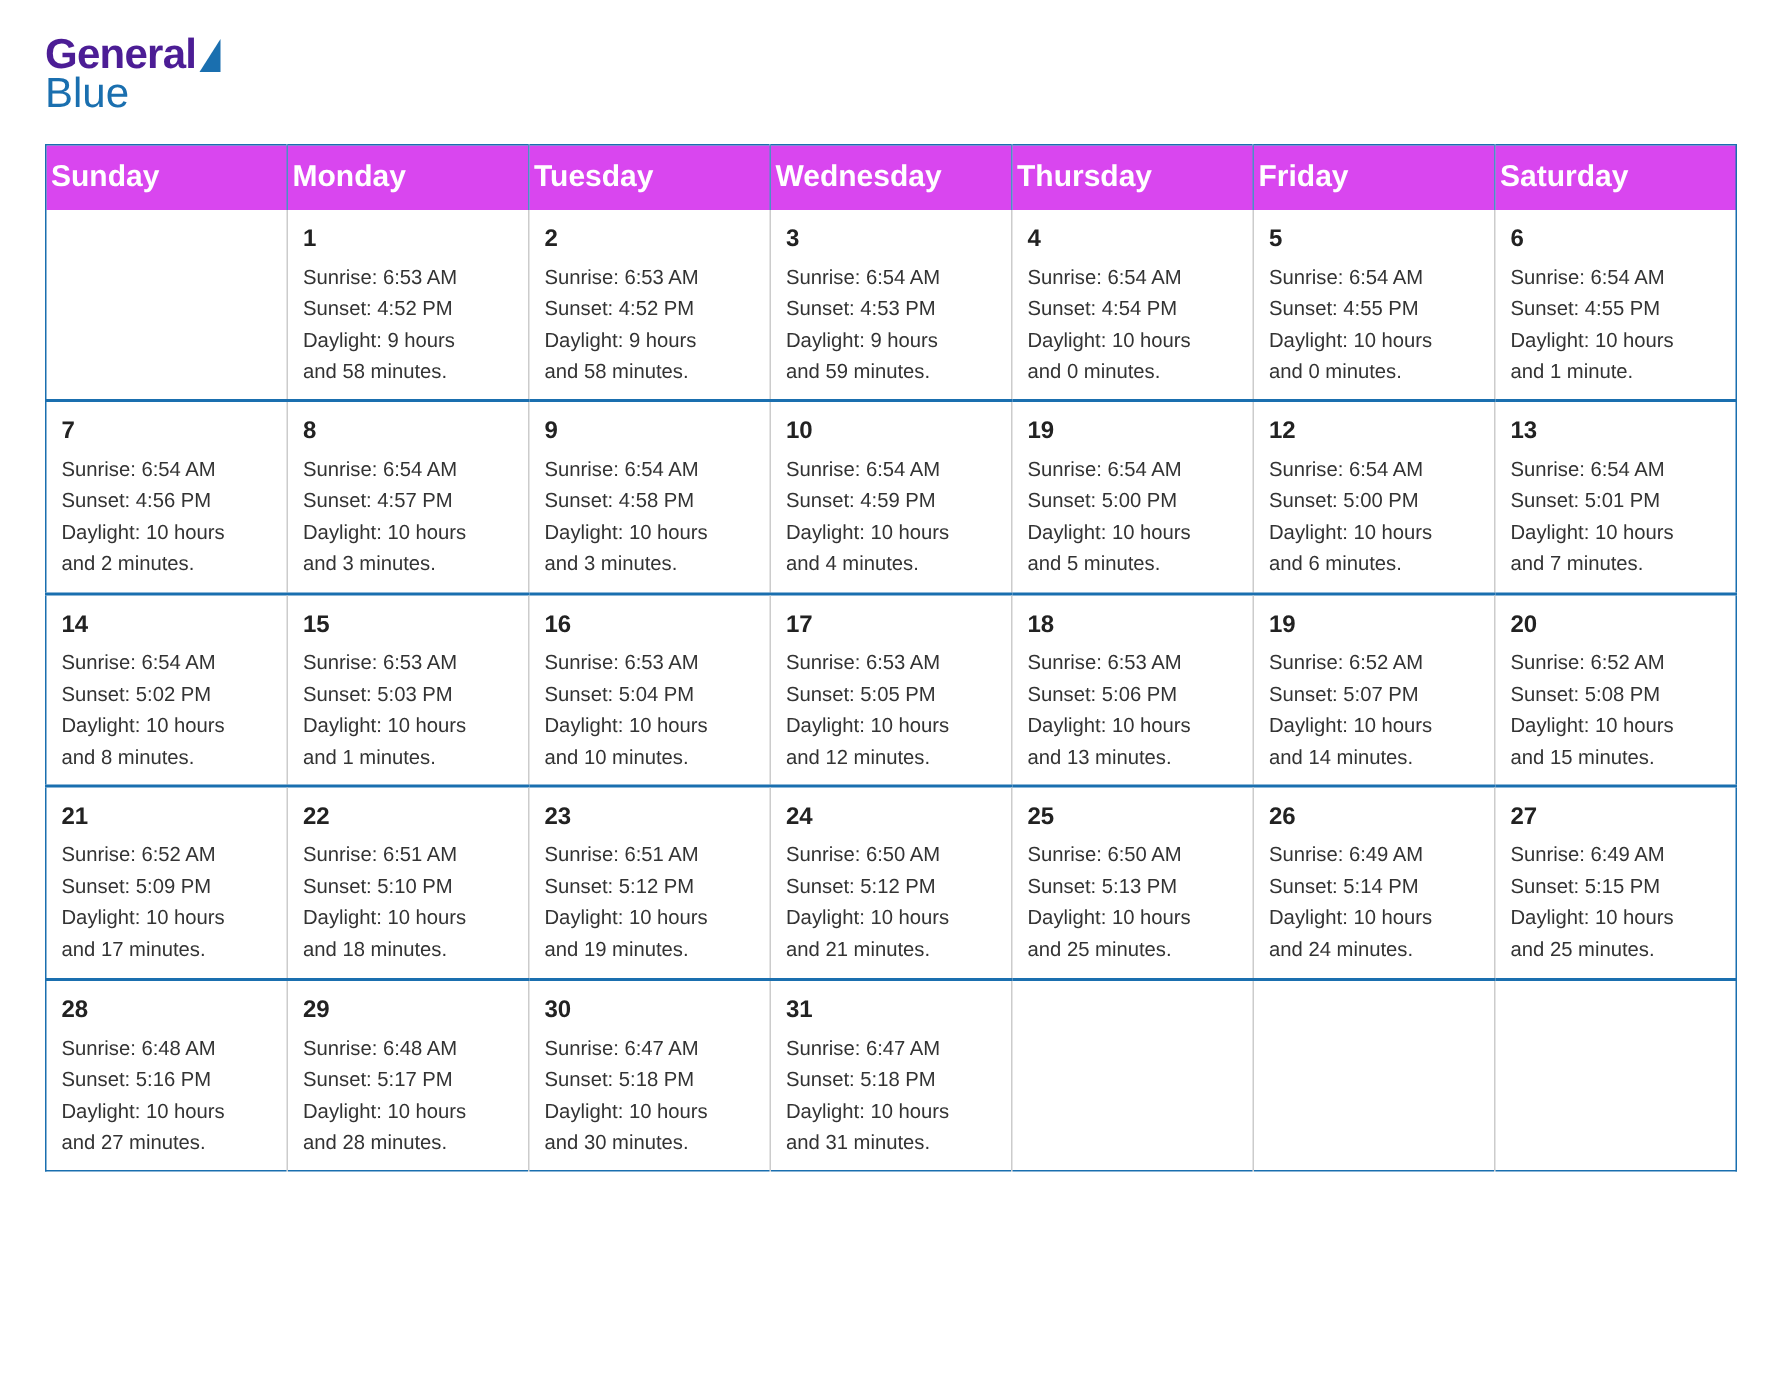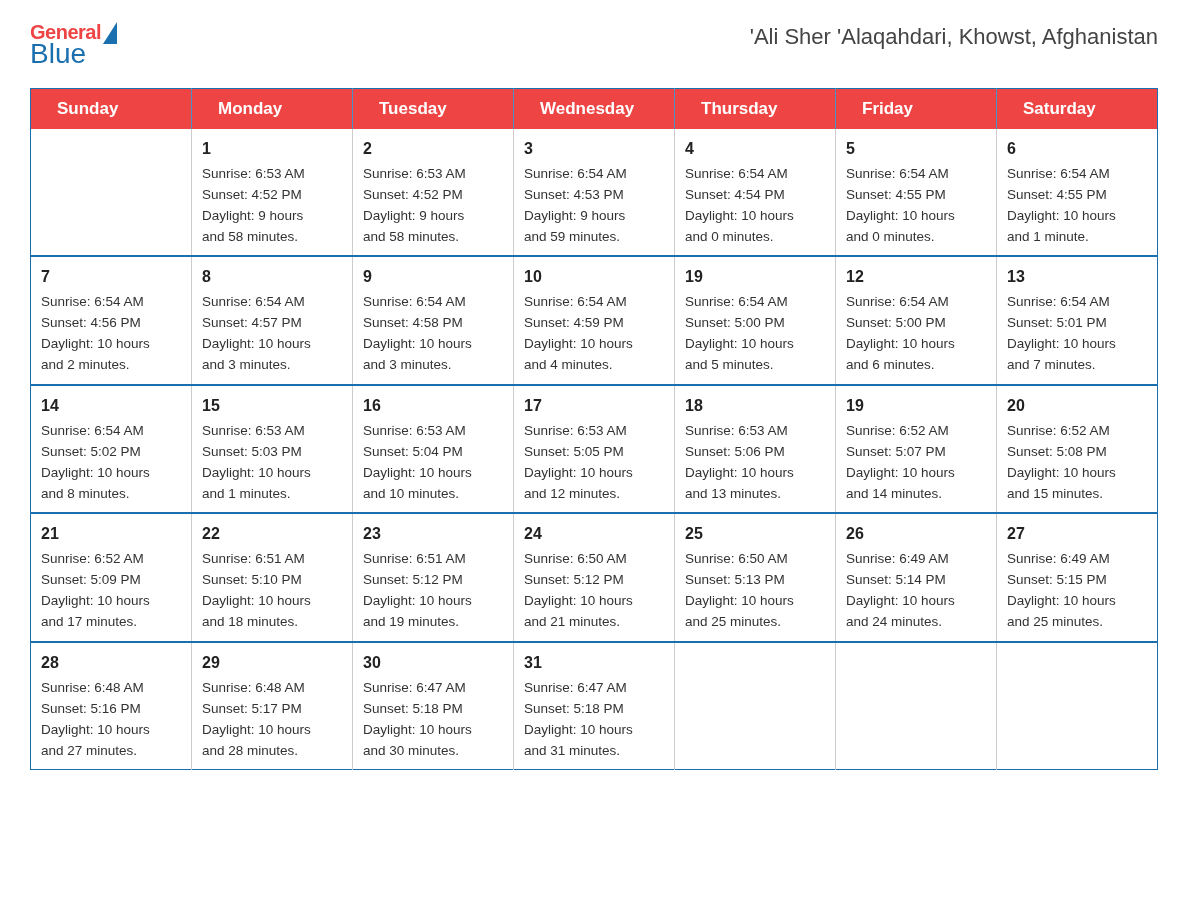--- a/index.html
+++ b/index.html
@@ -20,23 +20,23 @@
     .logo {
       display: flex;
       flex-direction: column;
       align-items: flex-start;
     }
     .logo-top {
       display: flex;
       align-items: center;
     }
     .logo-general {
-      font-size: 20px;
+      font-size: 28px;
       font-weight: bold;
-      color: #ef4444;
+      color: #4c1d95;
       letter-spacing: -0.5px;
     }
     .logo-triangle {
       width: 0;
       height: 0;
       border-left: 14px solid transparent;
       border-bottom: 22px solid #1a6faf;
       margin-left: 2px;
       margin-top: 2px;
     }
@@ -59,25 +59,25 @@
       font-size: 22px;
       color: #444;
       margin-top: 4px;
     }
     .calendar {
       width: 100%;
       border-collapse: collapse;
       border: 1px solid #1a6faf;
     }
     .calendar th {
-      background-color: #ef4444;
+      background-color: #d946ef;
       color: #fff;
-      font-size: 17px;
+      font-size: 20px;
       font-weight: bold;
-      padding: 10px 26px;
+      padding: 10px 3px;
       text-align: left;
       border-right: 1px solid #4a90c4;
     }
     .calendar th:last-child {
       border-right: none;
       margin-top: 27px;
     }
     .calendar td {
       vertical-align: top;
       padding: 8px 10px;
@@ -111,21 +111,20 @@
 
 <div class="header">
   <div class="logo">
     <div class="logo-top">
       <span class="logo-general">General</span>
       <div class="logo-triangle"></div>
     </div>
     <span class="logo-blue-line">Blue</span>
   </div>
   <div class="title-area">
-    <div class="location-title">'Ali Sher 'Alaqahdari, Khowst, Afghanistan</div>
   </div>
 </div>
 
 <table class="calendar">
   <thead>
     <tr>
     <th>Sunday</th>
         <th>Monday</th>
         <th>Tuesday</th>
         <th>Wednesday</th>

